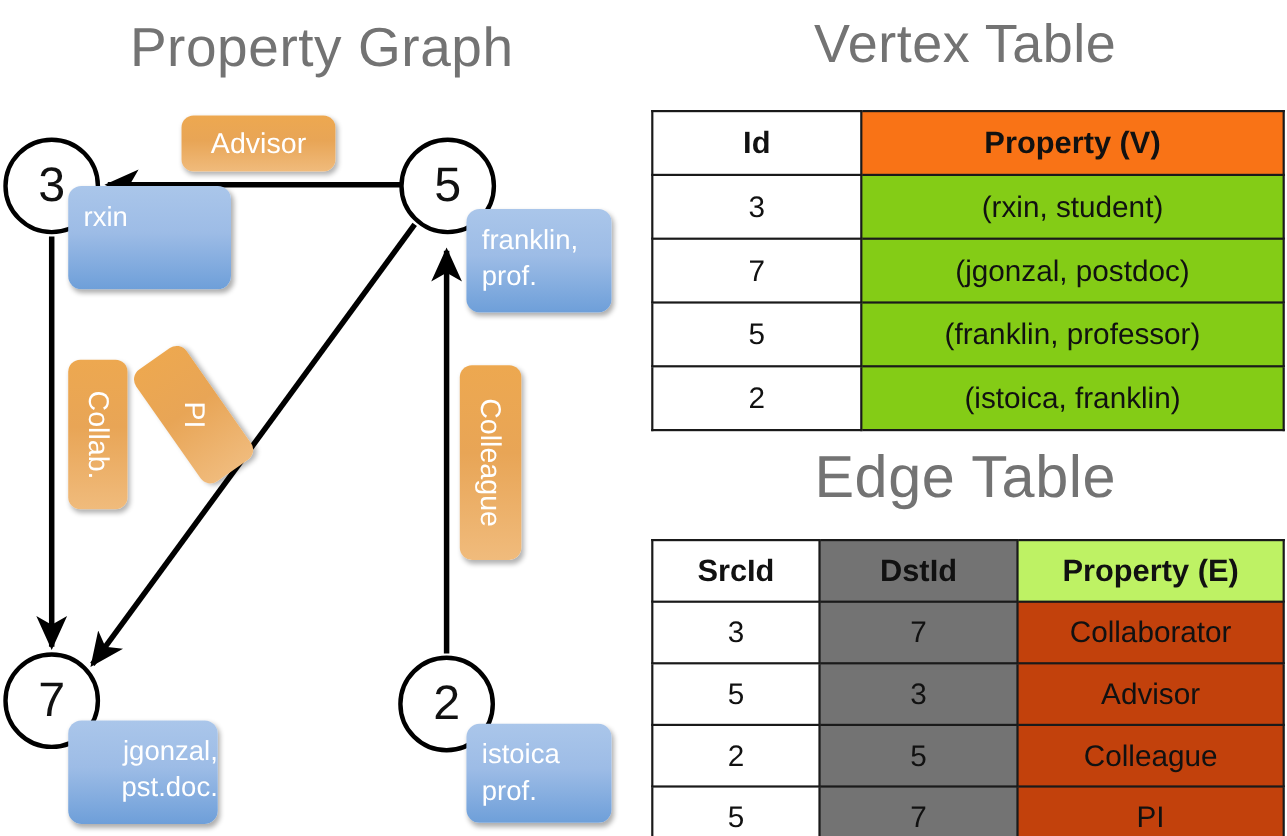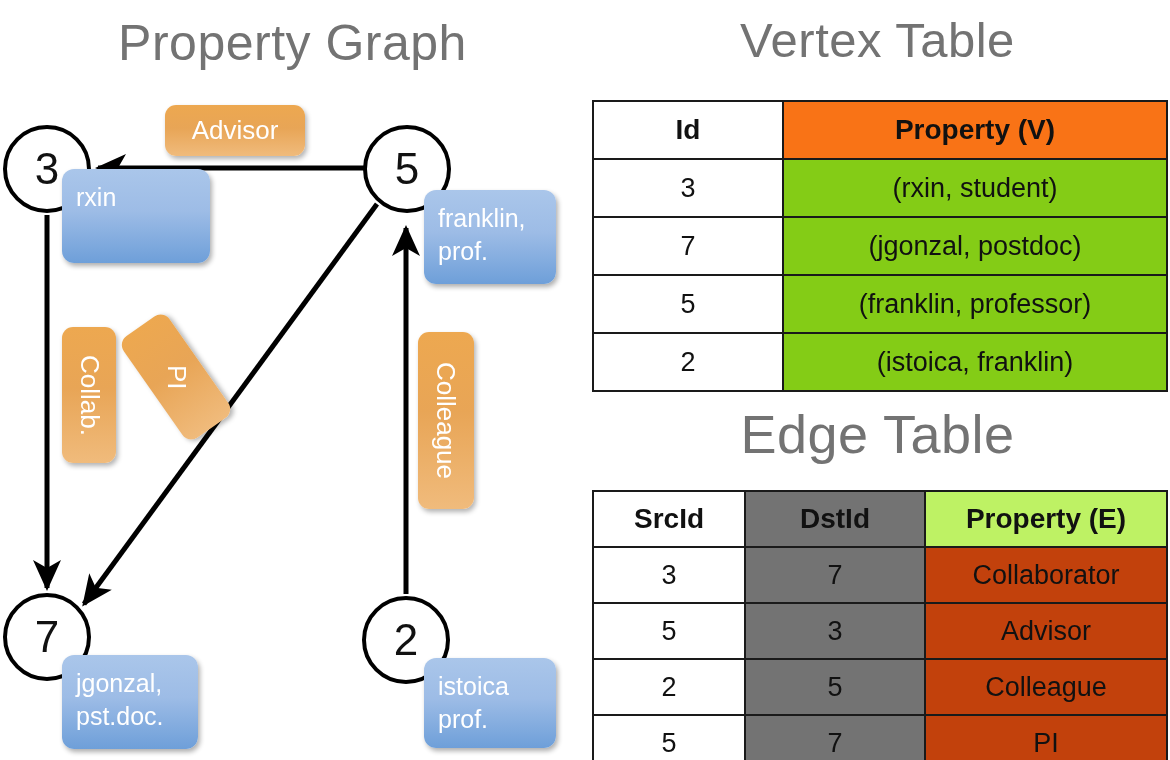--- a/index.html
+++ b/index.html
@@ -184,21 +184,21 @@
 
     <div class="vprop" style="left:62px; top:169px; width:148px; height:94px;">
       <span>rxin</span>
     </div>
 
     <div class="vprop" style="left:424px; top:190px; width:132px; height:94px;">
       <span>franklin,</span>
       <span>prof.</span>
     </div>
 
-    <div class="vprop" style="left:62px; top:655px; width:136px; height:94px;">
+    <div class="vprop" style="left:62px; top:655px; width:136px; height:94px;text-align:right;">
       <span>jgonzal,</span>
       <span>pst.doc.</span>
     </div>
 
     <div class="vprop" style="left:424px; top:658px; width:132px; height:90px;">
       <span>istoica</span>
       <span>prof.</span>
     </div>
 
     <div class="elabel" style="left:165px; top:105px; width:140px; height:51px;">

